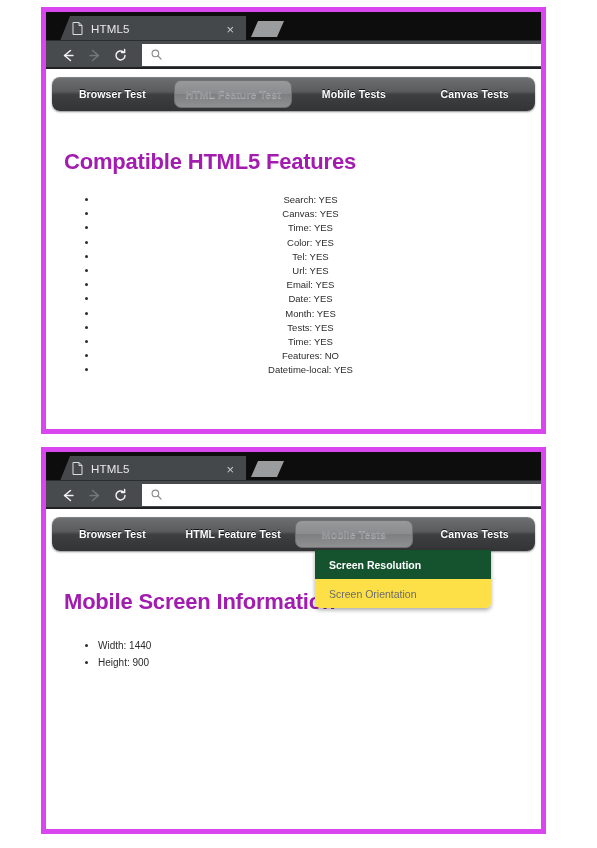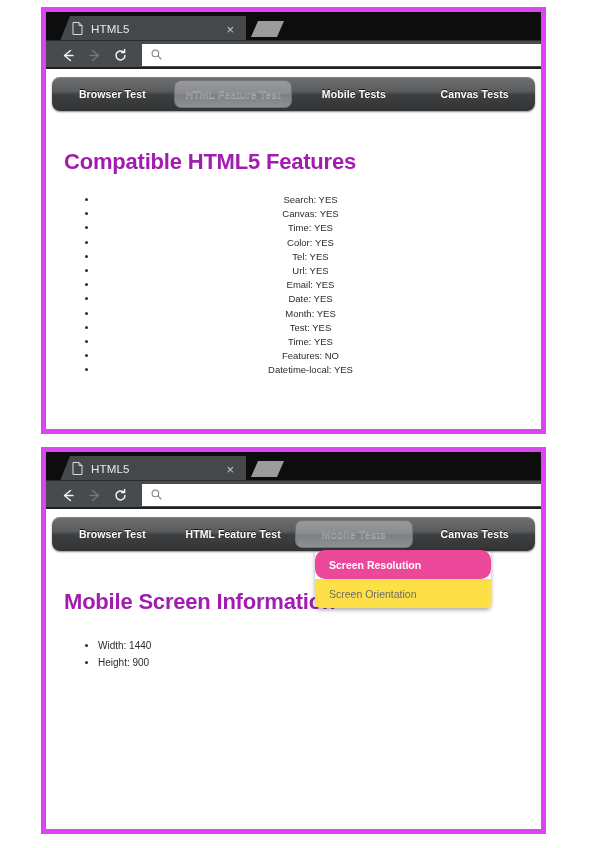--- a/index.html
+++ b/index.html
@@ -245,24 +245,23 @@
   .dropdown-item {
     height: 29px;
     display: flex;
     align-items: center;
     padding-left: 14px;
     box-sizing: border-box;
     font-size: 10.5px;
     font-family: "Liberation Sans", sans-serif;
   }
   .dropdown-item.selected {
-    background: #ec4899;
+    background: #14532d;
     color: #ffffff;
     font-weight: bold;
-    border-radius: 10px;
   }
   .dropdown-item.normal {
     background: #fde047;
     color: #6b6b6b;
   }
 </style>
 </head>
 <body>
 
 <div class="screenshot">
@@ -328,21 +327,21 @@
         <ul class="feature-list">
           <li>Search: YES</li>
           <li>Canvas: YES</li>
           <li>Time: YES</li>
           <li>Color: YES</li>
           <li>Tel: YES</li>
           <li>Url: YES</li>
           <li>Email: YES</li>
           <li>Date: YES</li>
           <li>Month: YES</li>
-          <li>Test: YES</li>
+          <li>Tests: YES</li>
           <li>Time: YES</li>
           <li>Features: NO</li>
           <li>Datetime-local: YES</li>
         </ul>
       </div>
     </div>
   </div>
 
   <div class="browser-window" id="window-bottom">
 

